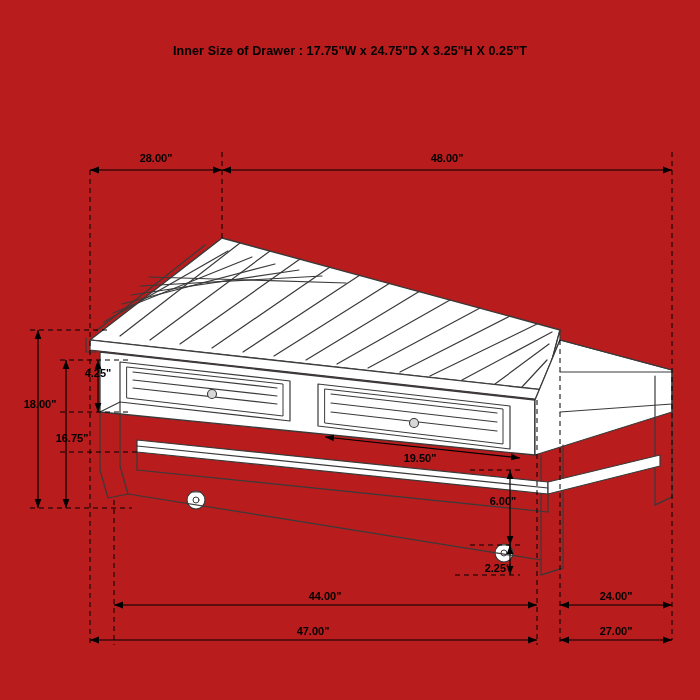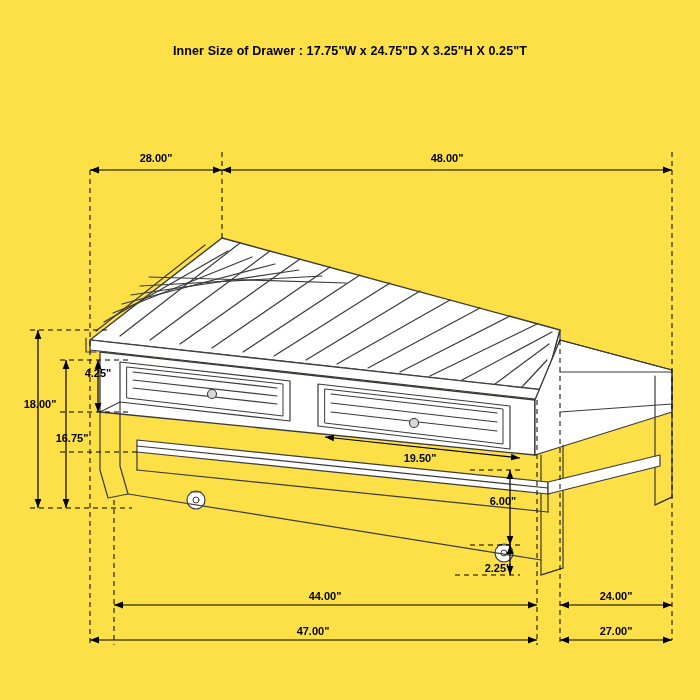--- a/index.html
+++ b/index.html
@@ -4,21 +4,21 @@
 <style>
   html, body {
     margin: 0;
     padding: 0;
     background: #ffffff;
   }
   #page {
     position: relative;
     width: 700px;
     height: 700px;
-    background: #fde047;
+    background: #b91c1c;
     font-family: "Liberation Sans", sans-serif;
     overflow: hidden;
   }
   #title {
     position: absolute;
     left: 0;
     top: 44px;
     width: 700px;
     text-align: center;
     font-size: 12.5px;

